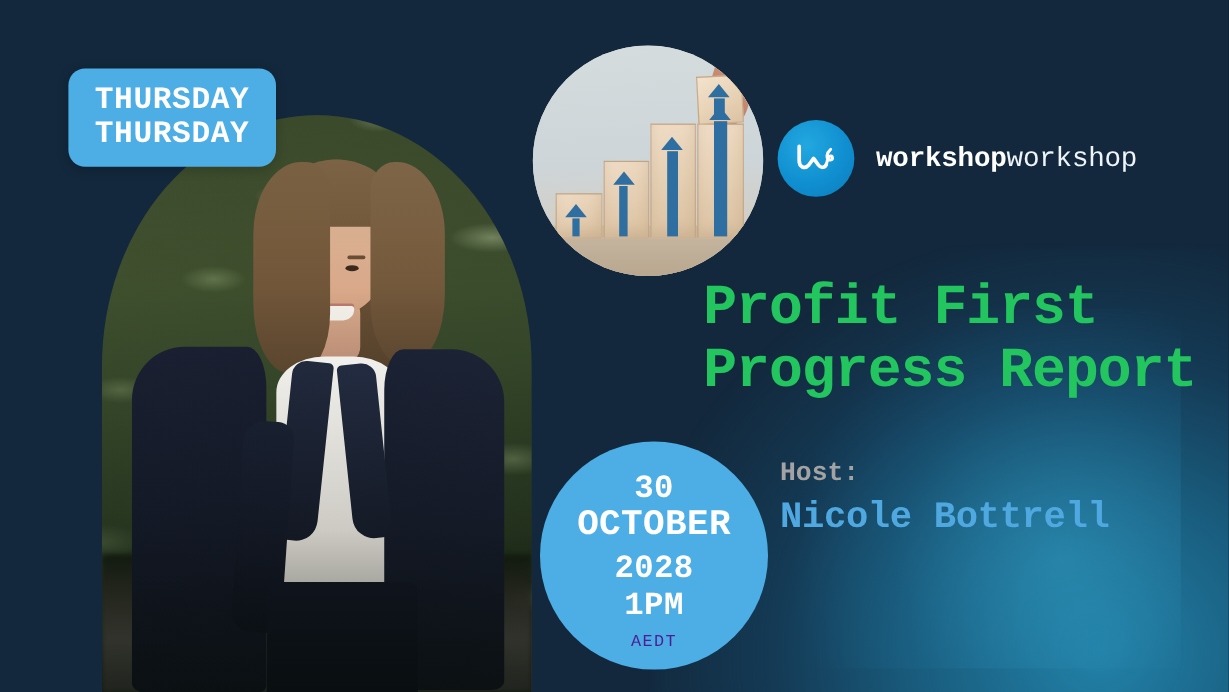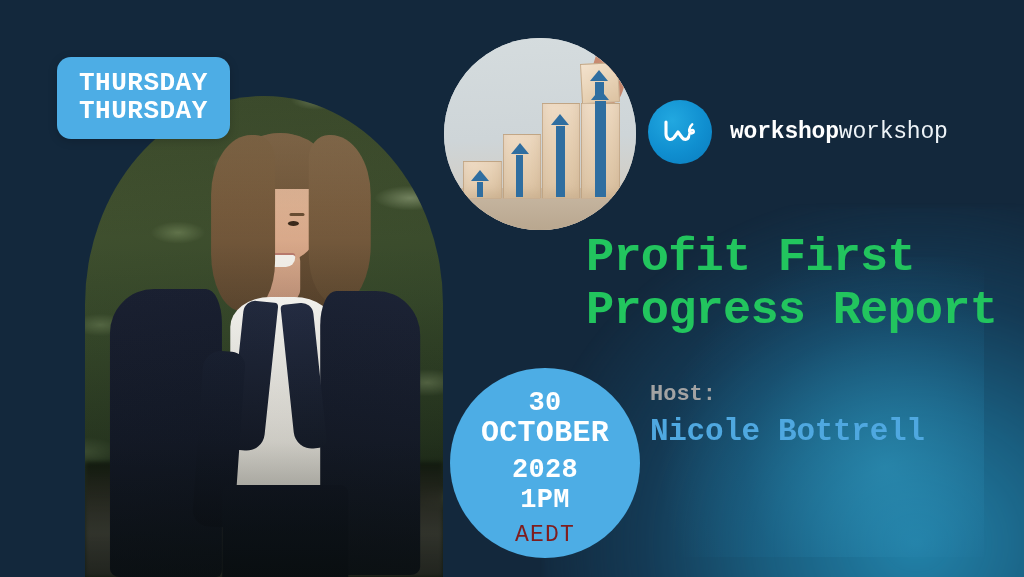--- a/index.html
+++ b/index.html
@@ -316,21 +316,21 @@
     background: #4dade5;
     display: flex; flex-direction: column;
     align-items: center; justify-content: center;
     text-align: center;
     color: #ffffff;
   }
   .dc-day   { font-weight: 800; font-size: 27px; line-height: 1.0; letter-spacing: 0.3px; margin-top: 13px; }
   .dc-month { font-weight: 800; font-size: 30px; line-height: 1.08; letter-spacing: 0.3px; }
   .dc-year  { font-weight: 800; font-size: 27px; line-height: 1.2; margin-top: 5px; letter-spacing: 0.3px; }
   .dc-time  { font-weight: 800; font-size: 27px; line-height: 1.05; letter-spacing: 0.3px; text-align: center; }
-  .dc-tz    { font-weight: 400; font-size: 23px; line-height: 1.2; margin-top: 7px; letter-spacing: 1.2px; color: #7f1d1d; }
+  .dc-tz    { font-weight: 400; font-size: 14px; line-height: 1.2; margin-top: 7px; letter-spacing: 1.2px; color: #4c1d95; }
 </style>
 </head>
 <body>
 
 <div class="canvas">
 
   <div class="bg-base"></div>
   <div class="bg-glow"></div>
   <div class="bg-glow2"></div>
 

